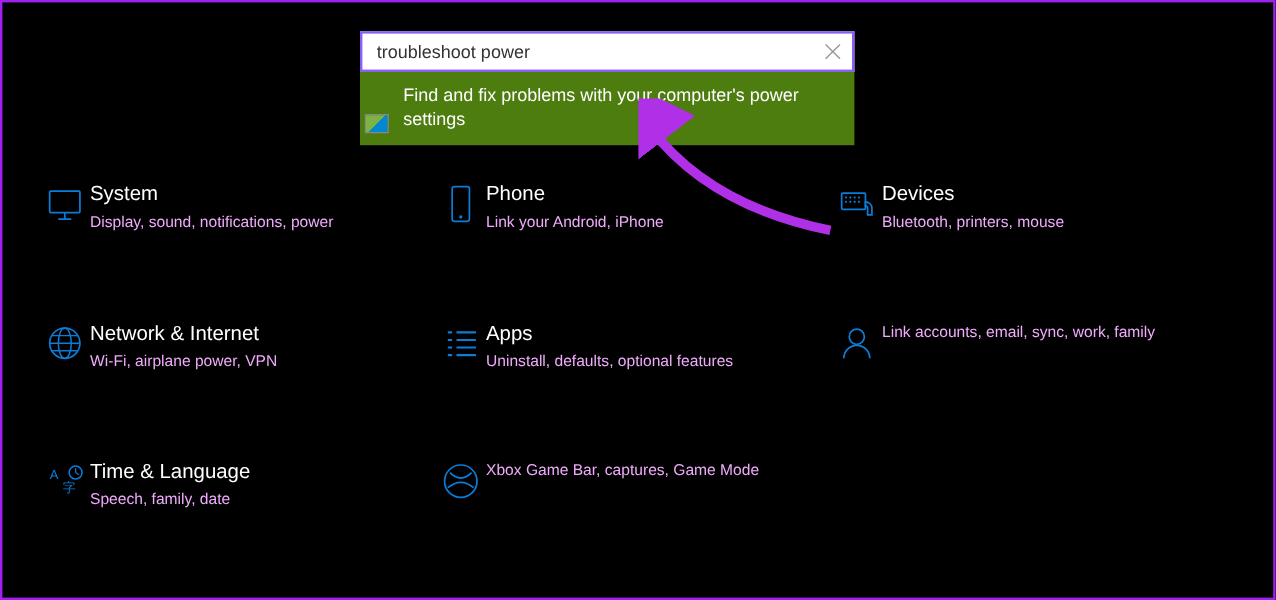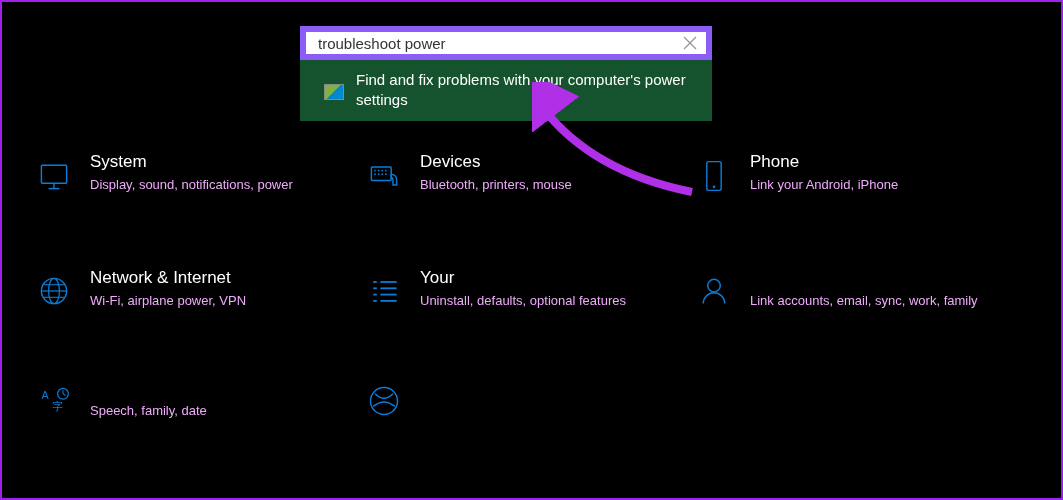--- a/index.html
+++ b/index.html
@@ -17,43 +17,43 @@
     position: absolute;
     top: 24px;
     left: 298px;
     width: 412px;
     z-index: 10;
   }
   .search-box {
     width: 100%;
     height: 34px;
     background: #fff;
-    border: 6px solid #8b5cf6;
+    border: 2px solid #8b5cf6;
     display: flex;
     align-items: center;
     padding: 0 8px 0 12px;
   }
   .search-box input {
     flex: 1;
     border: none;
     outline: none;
     font-size: 15px;
     color: #333;
     background: transparent;
   }
   .search-box .clear-x {
     width: 16px; height: 16px;
     opacity: .6; cursor: pointer;
   }
   .suggestion {
     width: 100%;
-    background: #14532d;
-    padding: 10px 24px;
+    background: #4d7c0f;
+    padding: 10px 4px;
     display: flex;
-    align-items: center;
+    align-items: flex-end;
     gap: 12px;
     position: relative;
   }
   .suggestion .thumb {
     width: 20px; height: 16px; margin-top: 3px;
     background: linear-gradient(135deg,#7cb342 0 50%,#0288d1 50% 100%);
     border: 1px solid #888;
     flex-shrink: 0;
   }
   .suggestion .txt {
@@ -67,22 +67,22 @@
     top: 150px;
     left: 34px;
     right: 20px;
     display: grid;
     grid-template-columns: 330px 330px 330px;
     row-gap: 74px;
     column-gap: 0;
   }
   .tile {
     display: flex;
-    align-items: flex-end;
-    gap: 18px;
+    align-items: flex-start;
+    gap: 3px;
     cursor: pointer;
   }
   .tile .icon {
     width: 36px; height: 36px;
     color: #0b7dd8;
     flex-shrink: 0;
   }
   .tile .label {
     font-size: 17px;
     color: #fff;
@@ -135,20 +135,31 @@
 
   <div class="tile">
     <svg class="icon" viewBox="0 0 40 40">
       <rect x="6" y="8" width="28" height="20" rx="1" fill="none" stroke="currentColor" stroke-width="1.6"></rect>
       <line x1="14" y1="34" x2="26" y2="34" stroke="currentColor" stroke-width="1.6"></line>
       <line x1="20" y1="28" x2="20" y2="34" stroke="currentColor" stroke-width="1.6"></line>
     </svg>
     <div>
       <div class="label">System</div>
       <div class="sub">Display, sound, notifications, power</div>
+    </div>
+  </div>
+
+  <div class="tile">
+    <svg class="icon" viewBox="0 0 40 40">
+      <rect x="12" y="4" width="16" height="32" rx="2" fill="none" stroke="currentColor" stroke-width="1.6"></rect>
+      <circle cx="20" cy="32" r="1.5" fill="currentColor"></circle>
+    </svg>
+    <div>
+      <div class="label">Phone</div>
+      <div class="sub">Link your Android, iPhone</div>
     </div>
   </div>
 
   <div class="tile">
     <svg class="icon" viewBox="0 0 40 40">
       <rect x="6" y="10" width="22" height="15" rx="1" fill="none" stroke="currentColor" stroke-width="1.6"></rect>
       <circle cx="10" cy="14" r="1" fill="currentColor"></circle>
         <circle cx="14" cy="14" r="1" fill="currentColor"></circle>
         <circle cx="18" cy="14" r="1" fill="currentColor"></circle>
         <circle cx="22" cy="14" r="1" fill="currentColor"></circle>
@@ -159,31 +170,20 @@
       <path d="M28 18 a6 6 0 0 1 6 6 v6 h-4 v-6 a2 2 0 0 0 -2 -2 z" fill="none" stroke="currentColor" stroke-width="1.6"></path>
     </svg>
     <div>
       <div class="label">Devices</div>
       <div class="sub">Bluetooth, printers, mouse</div>
     </div>
   </div>
 
   <div class="tile">
     <svg class="icon" viewBox="0 0 40 40">
-      <rect x="12" y="4" width="16" height="32" rx="2" fill="none" stroke="currentColor" stroke-width="1.6"></rect>
-      <circle cx="20" cy="32" r="1.5" fill="currentColor"></circle>
-    </svg>
-    <div>
-      <div class="label">Phone</div>
-      <div class="sub">Link your Android, iPhone</div>
-    </div>
-  </div>
-
-  <div class="tile">
-    <svg class="icon" viewBox="0 0 40 40">
       <circle cx="20" cy="20" r="14" fill="none" stroke="currentColor" stroke-width="1.6"></circle>
       <ellipse cx="20" cy="20" rx="6" ry="14" fill="none" stroke="currentColor" stroke-width="1.4"></ellipse>
       <line x1="6" y1="20" x2="34" y2="20" stroke="currentColor" stroke-width="1.4"></line>
       <line x1="8" y1="13" x2="32" y2="13" stroke="currentColor" stroke-width="1.2"></line>
       <line x1="8" y1="27" x2="32" y2="27" stroke="currentColor" stroke-width="1.2"></line>
     </svg>
     <div>
       <div class="label">Network &amp; Internet</div>
       <div class="sub">Wi-Fi, airplane power, VPN</div>
     </div>
@@ -195,21 +195,21 @@
       <line x1="8" y1="10" x2="12" y2="10" stroke="currentColor" stroke-width="2"></line>
         <line x1="16" y1="10" x2="34" y2="10" stroke="currentColor" stroke-width="2"></line>
       <line x1="8" y1="17" x2="12" y2="17" stroke="currentColor" stroke-width="2"></line>
         <line x1="16" y1="17" x2="34" y2="17" stroke="currentColor" stroke-width="2"></line>
       <line x1="8" y1="24" x2="12" y2="24" stroke="currentColor" stroke-width="2"></line>
         <line x1="16" y1="24" x2="34" y2="24" stroke="currentColor" stroke-width="2"></line>
       <line x1="8" y1="31" x2="12" y2="31" stroke="currentColor" stroke-width="2"></line>
         <line x1="16" y1="31" x2="34" y2="31" stroke="currentColor" stroke-width="2"></line>
     </svg>
     <div>
-      <div class="label">Your</div>
+      <div class="label">Apps</div>
       <div class="sub">Uninstall, defaults, optional features</div>
     </div>
   </div>
 
   <div class="tile">
     <svg class="icon" viewBox="0 0 40 40">
       <circle cx="20" cy="14" r="7" fill="none" stroke="currentColor" stroke-width="1.6"></circle>
       <path d="M8 34 a12 12 0 0 1 24 0" fill="none" stroke="currentColor" stroke-width="1.6"></path>
     </svg>
     <div>
@@ -219,27 +219,29 @@
 
   <div class="tile">
     <svg class="icon" viewBox="0 0 40 40">
       <text x="6" y="18" font-size="12" fill="currentColor">A</text>
       <text x="18" y="30" font-size="12" fill="currentColor">字</text>
       <circle cx="30" cy="12" r="6" fill="none" stroke="currentColor" stroke-width="1.4"></circle>
       <line x1="30" y1="12" x2="30" y2="8" stroke="currentColor" stroke-width="1.2"></line>
       <line x1="30" y1="12" x2="33" y2="14" stroke="currentColor" stroke-width="1.2"></line>
     </svg>
     <div>
+      <div class="label">Time &amp; Language</div>
       <div class="sub">Speech, family, date</div>
     </div>
   </div>
 
   <div class="tile">
     <svg class="icon" viewBox="0 0 40 40">
       <circle cx="20" cy="20" r="15" fill="none" stroke="currentColor" stroke-width="1.6"></circle>
       <path d="M10 12 Q20 22 30 12" fill="none" stroke="currentColor" stroke-width="1.6"></path>
       <path d="M8 26 Q20 16 32 26" fill="none" stroke="currentColor" stroke-width="1.6"></path>
     </svg>
     <div>
+      <div class="sub">Xbox Game Bar, captures, Game Mode</div>
     </div>
   </div>
 
 </div>
 
 </body></html>

